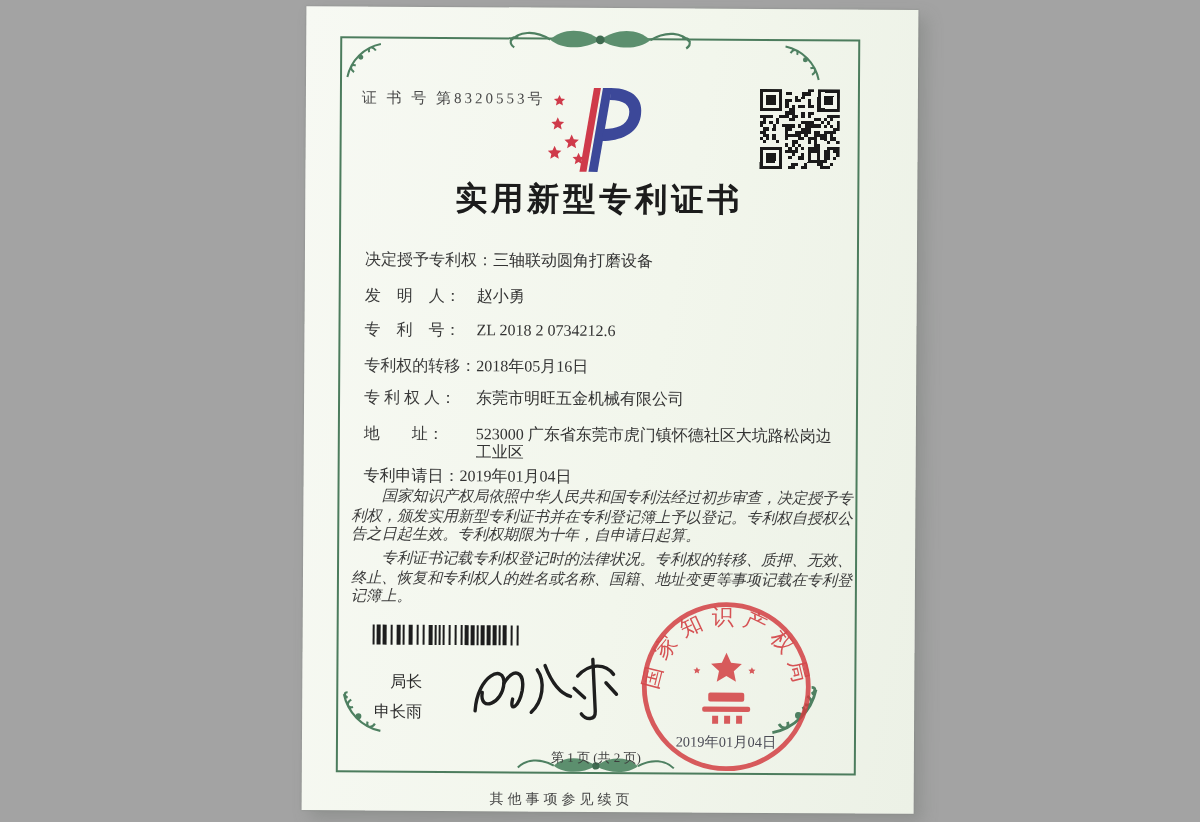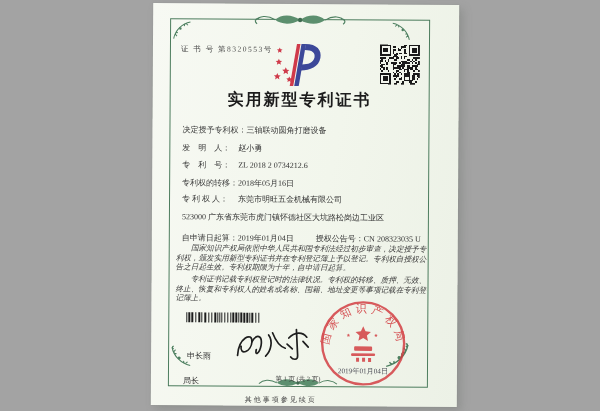--- a/index.html
+++ b/index.html
@@ -19,21 +19,21 @@
          font-size:16px;font-weight:bold;letter-spacing:2px;color:#1c1c1c;}
   .frow{position:absolute;left:30px;width:240px;display:flex;font-size:8px;color:#333;line-height:1.15;}
   .frow .lbl{flex:0 0 56px;white-space:nowrap;color:#3a3a3a;}
   .frow .val{flex:1;}
   .grant{position:absolute;left:30px;top:229px;width:244px;display:flex;gap:22px;font-size:8px;color:#333;}
   .legal{position:absolute;left:24px;top:240px;width:254px;font-size:7.6px;line-height:1.27;
          color:#3c3c3c;font-style:italic;}
   .legal p{margin:0 0 2px 0;text-indent:2em;}
   .barcode{position:absolute;left:35px;top:309px;width:78px;height:10px;display:flex;align-items:stretch;}
   .barcode i{display:block;background:#1d1d1d;}
-  .chief{position:absolute;left:32px;top:334px;font-size:8px;color:#2e2e2e;line-height:1;margin-top:40px;}
+  .chief{position:absolute;left:44px;top:334px;font-size:8px;color:#2e2e2e;line-height:1;}
   .chiefname{position:absolute;left:36px;top:349px;font-size:8px;color:#2e2e2e;line-height:1;}
   .sig{position:absolute;left:78px;top:318px;width:86px;height:48px;}
   .seal{position:absolute;left:167px;top:294px;width:90px;height:90px;opacity:.92;}
   .pageinfo{position:absolute;left:17px;top:371px;width:260px;text-align:center;font-size:6.5px;color:#3d3d3d;}
   .footnote{position:absolute;left:10px;top:391px;width:240px;text-align:center;font-size:7px;color:#454545;letter-spacing:2px;}
   svg{display:block;}
 </style>
 </head>
 <body>
 
@@ -329,25 +329,25 @@
     </div>
     <div class="frow" style="top:175px">
       <span class="lbl">专利权的转移：</span>
       <span class="val">2018年05月16日</span>
     </div>
     <div class="frow" style="top:191px">
       <span class="lbl">专 利 权 人：</span>
       <span class="val">东莞市明旺五金机械有限公司</span>
     </div>
     <div class="frow" style="top:209px">
+      <span class="lbl">地　　址：</span>
       <span class="val">523000 广东省东莞市虎门镇怀德社区大坑路松岗边工业区</span>
     </div>
     <div class="grant">
-      <span><span>自申请日起算：</span><span>2019年01月04日</span></span>
-      <span><span>授权公告号：</span><span>CN 208323035 U</span></span>
+      <span><span>专利申请日：</span><span>2019年01月04日</span></span>
     </div>
 
     <div class="legal">
       <p>国家知识产权局依照中华人民共和国专利法经过初步审查，决定授予专利权，颁发实用新型专利证书并在专利登记簿上予以登记。专利权自授权公告之日起生效。专利权期限为十年，自申请日起算。</p>
       <p>专利证书记载专利权登记时的法律状况。专利权的转移、质押、无效、终止、恢复和专利权人的姓名或名称、国籍、地址变更等事项记载在专利登记簿上。</p>
     </div>
 
     <div class="barcode" id="barcode">
         <i style="width: 1px; margin-right: 1px;"></i>
         <i style="width: 2px; margin-right: 1px;"></i>

